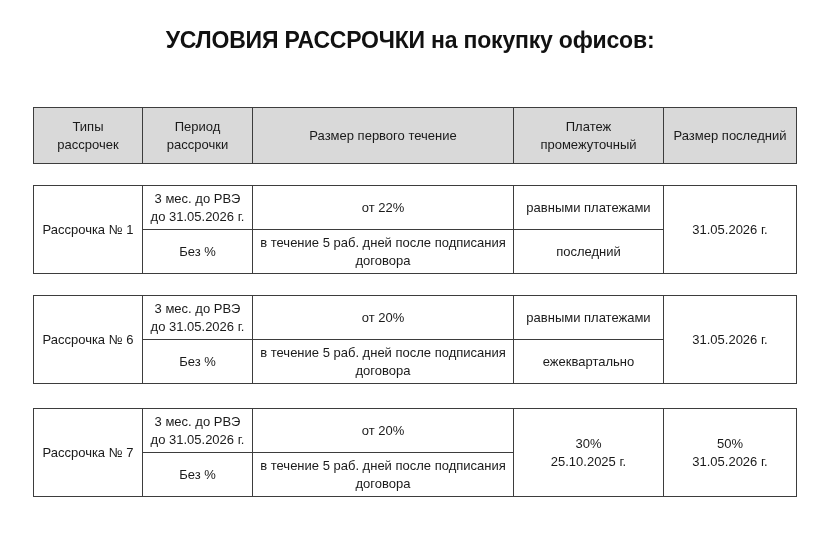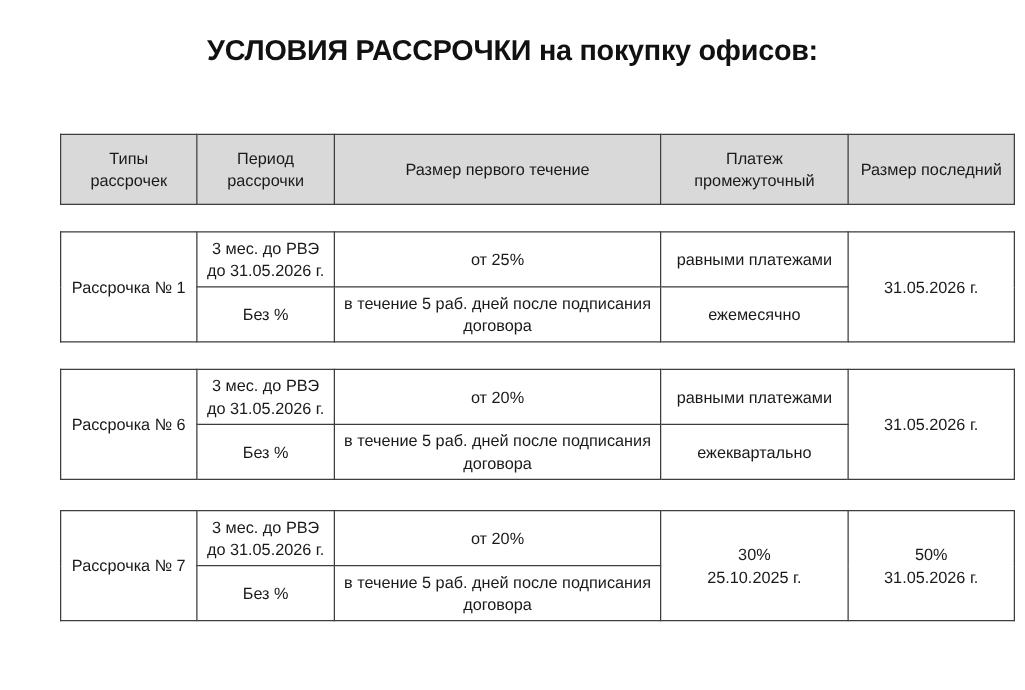--- a/index.html
+++ b/index.html
@@ -23,21 +23,21 @@
     margin: 0;
     padding-top: 27px;
     text-align: center;
     font-size: 23px;
     font-weight: bold;
     color: #111111;
     letter-spacing: -0.2px;
   }
   .tables-area {
     position: absolute;
-    left: 48px;
+    left: 33px;
     top: 107px;
     width: 763px;
   }
   table.cond {
     border-collapse: collapse;
     table-layout: fixed;
     width: 763px;
   }
   table.cond col.c1 { width: 109px; }
   table.cond col.c2 { width: 110px; }
@@ -106,28 +106,28 @@
           <col class="c2">
           <col class="c3">
           <col class="c4">
           <col class="c5">
         </colgroup>
       <tbody>
         <tr>
           <td class="type-cell" rowspan="2">Рассрочка № 1</td>
           <td>3 мес. до РВЭ
 до 31.05.2026 г.</td>
-          <td>от 25%</td>
+          <td>от 22%</td>
           <td>равными платежами</td>
           <td rowspan="2">31.05.2026 г.</td>
         </tr>
         <tr>
           <td>Без %</td>
           <td>в течение 5 раб. дней после подписания договора</td>
-          <td>ежемесячно</td>
+          <td>последний</td>
         </tr>
       </tbody>
     </table>
 
     <div class="gap-between-blocks"></div>
 
     <table class="cond block-table">
       <colgroup>
           <col class="c1">
           <col class="c2">

